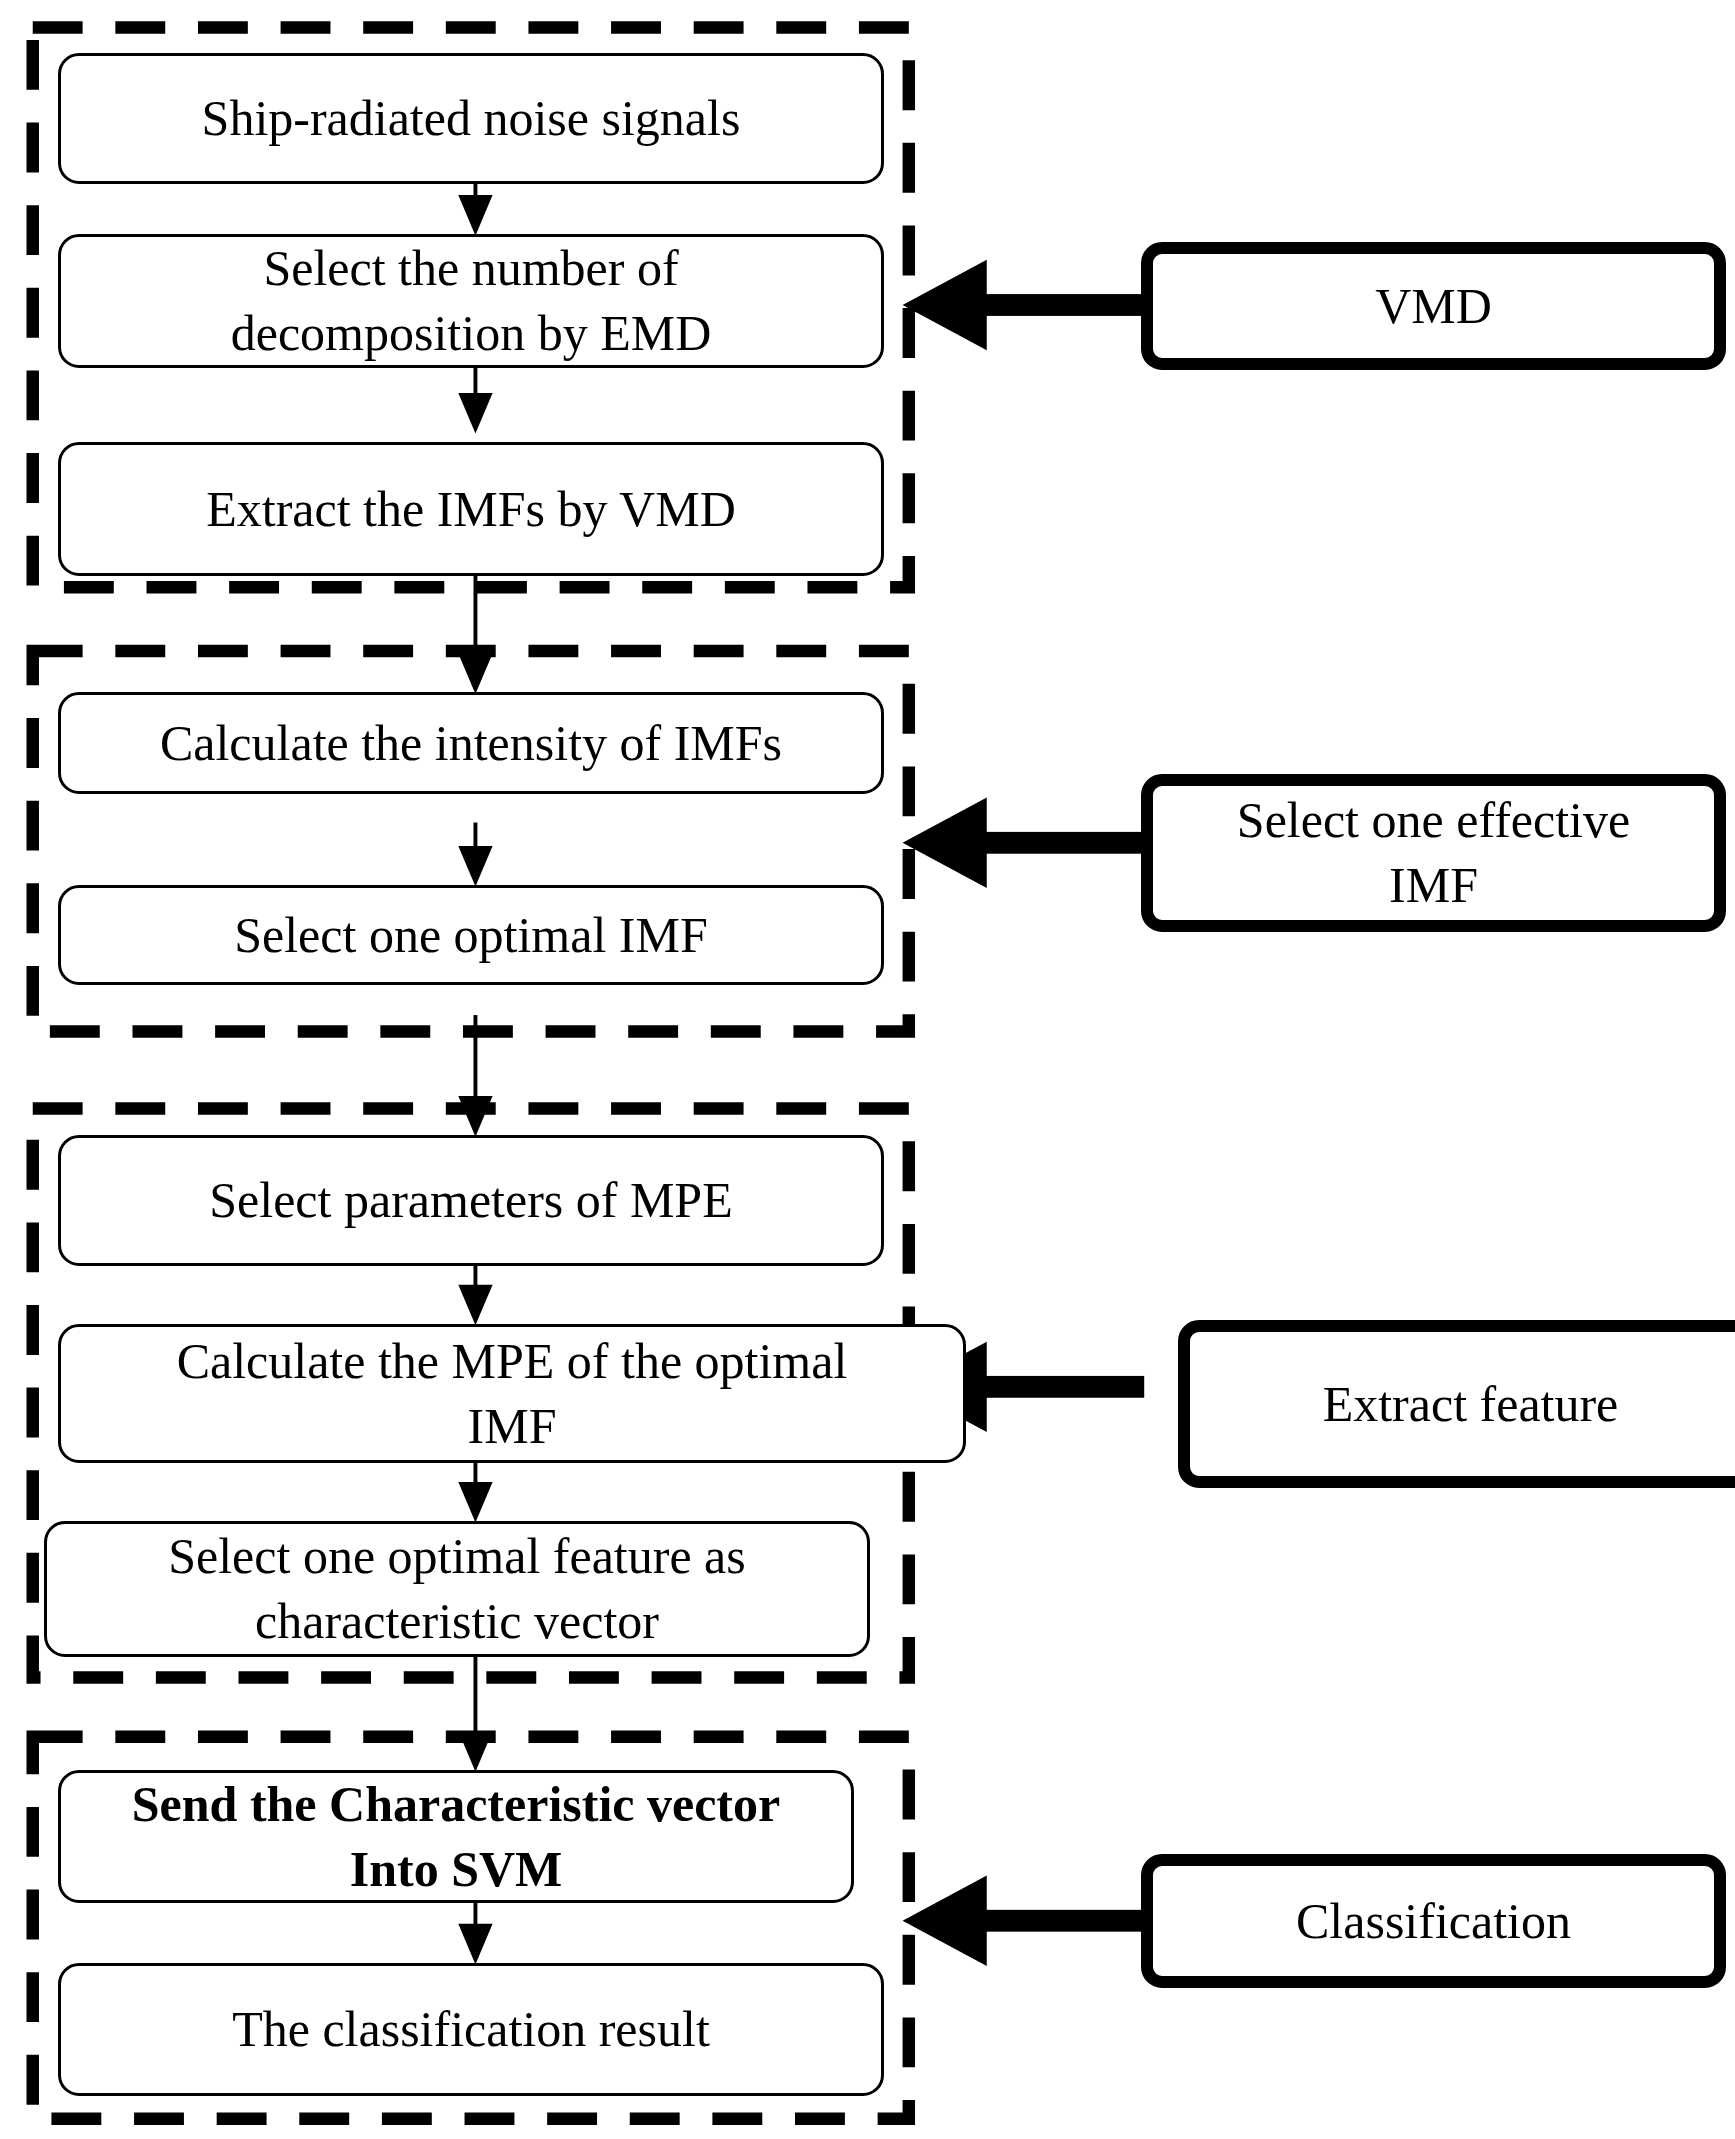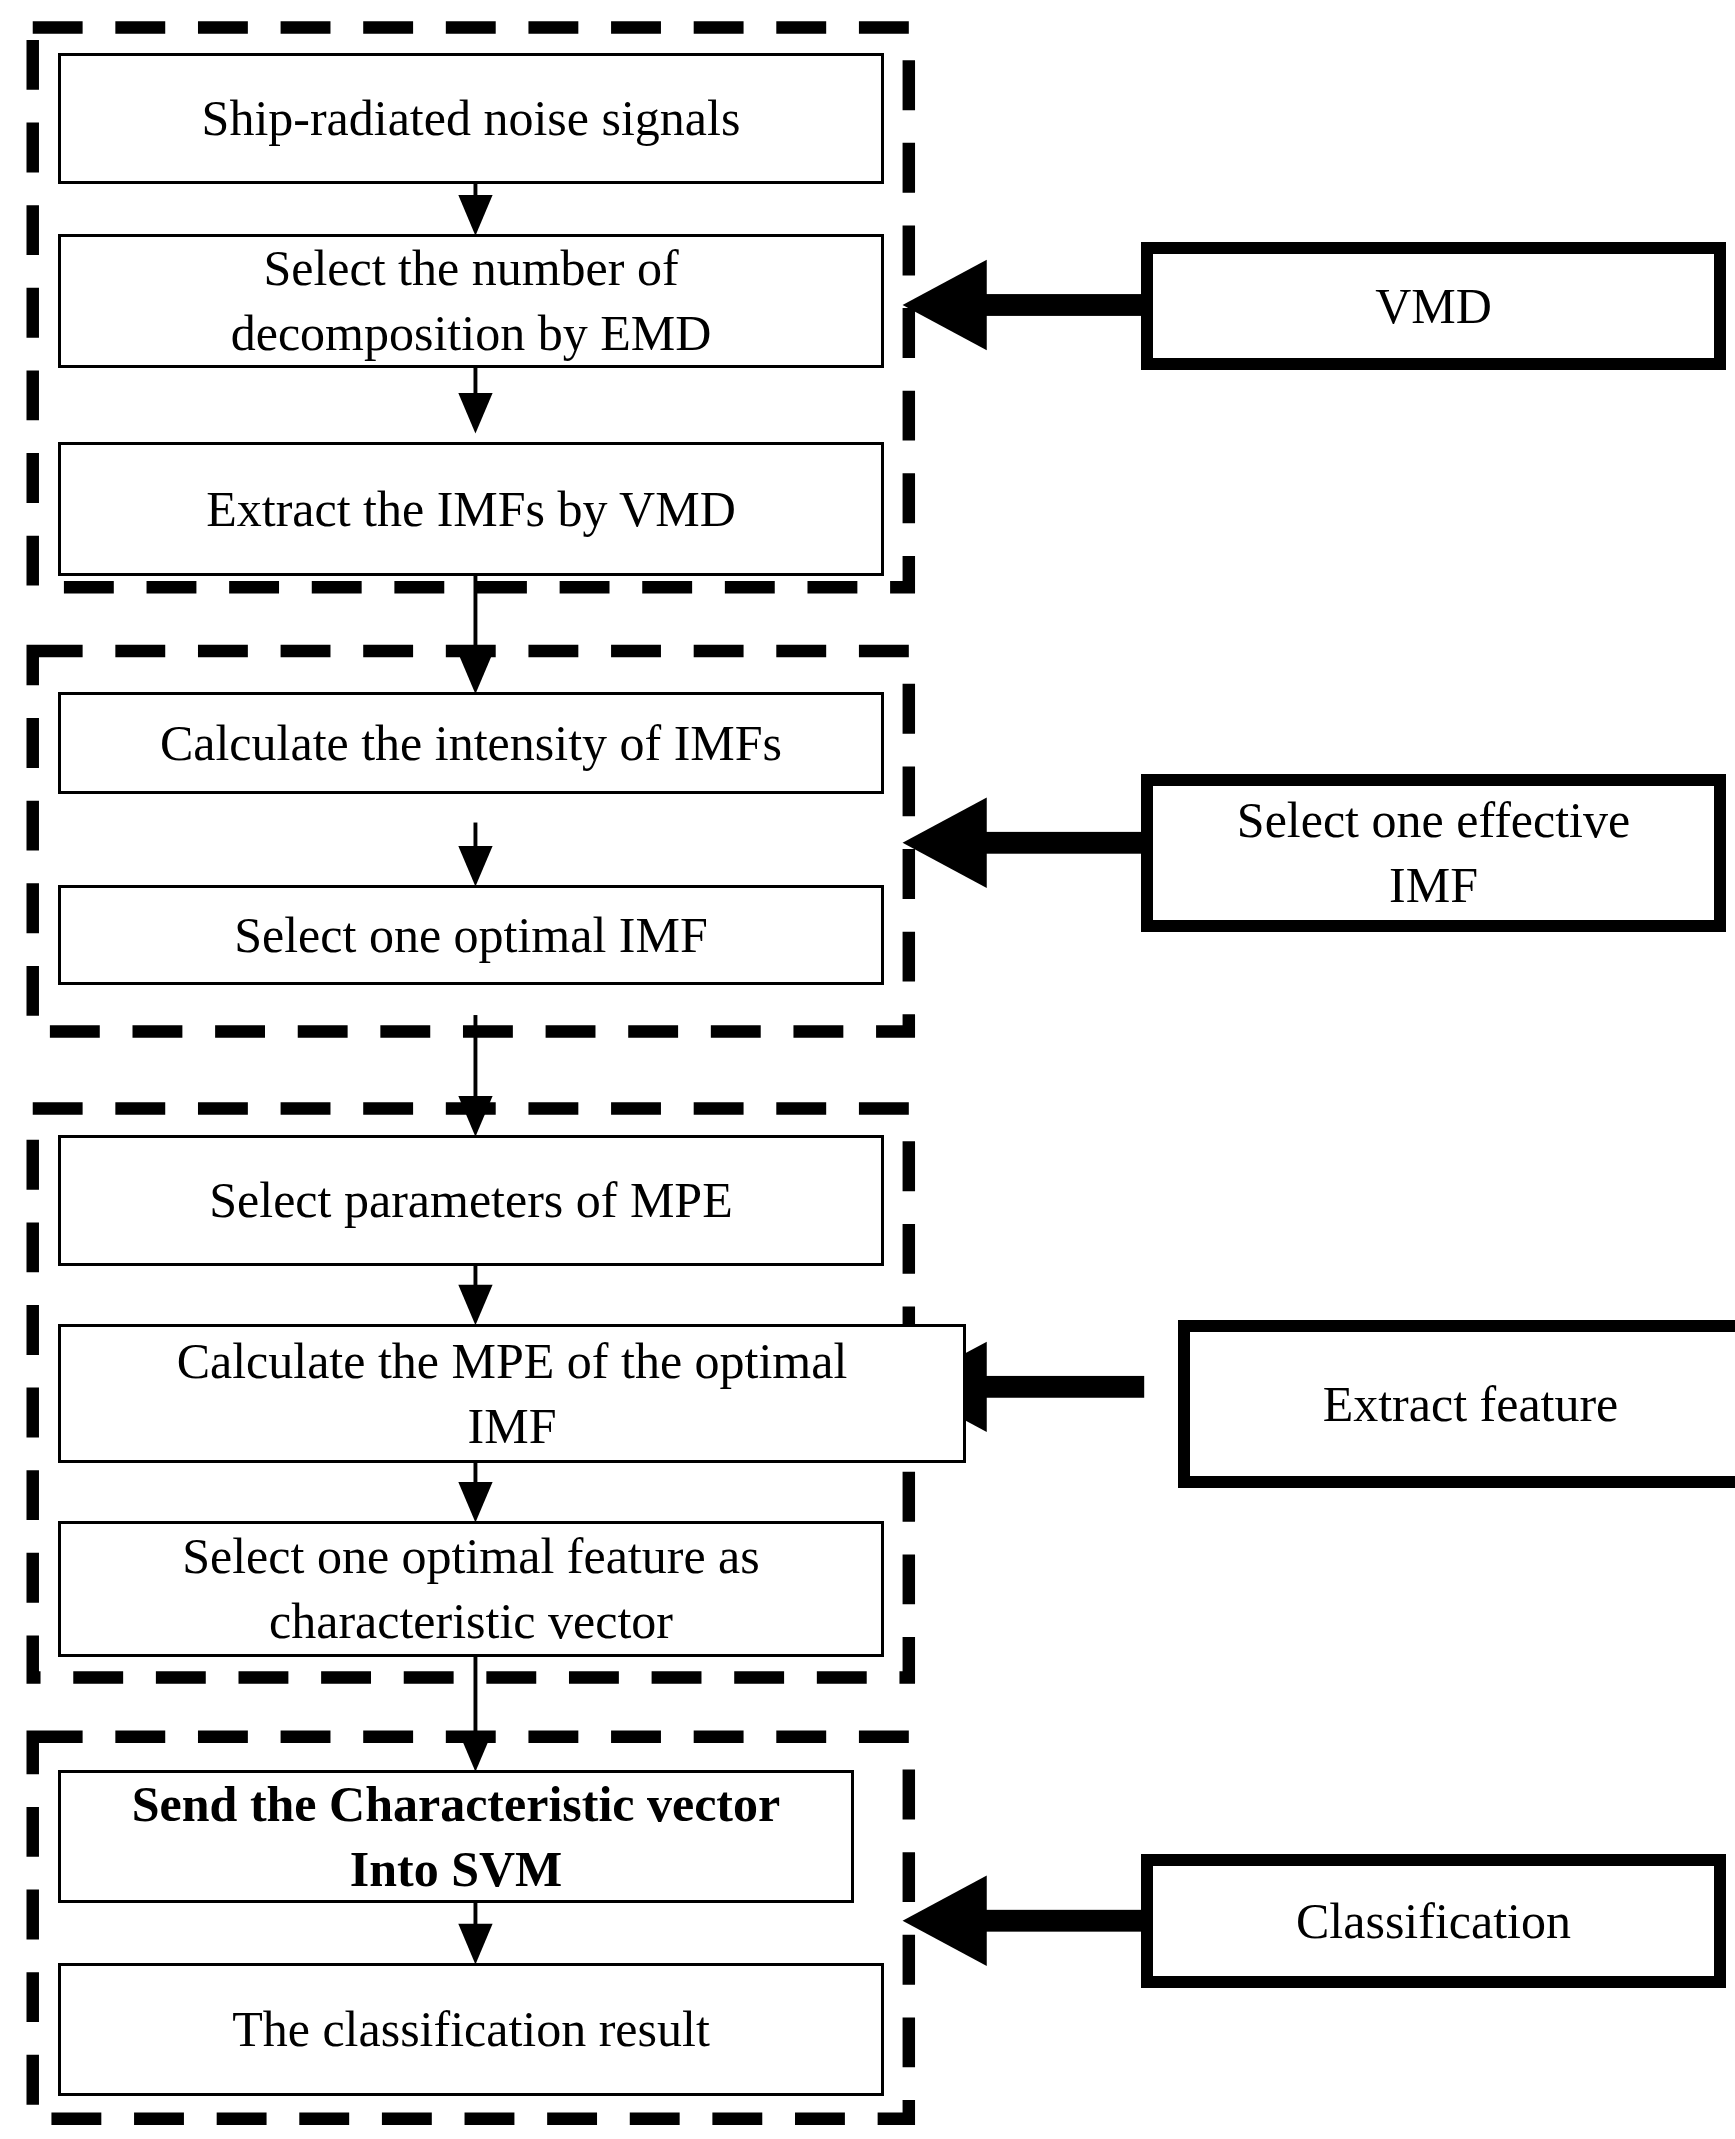--- a/index.html
+++ b/index.html
@@ -20,20 +20,21 @@
     box-sizing: border-box;
     background: #ffffff;
     display: flex;
     align-items: center;
     justify-content: center;
     text-align: center;
     white-space: pre-line;
     font-size: 50px;
     line-height: 1.3;
     padding: 0 7.8px;
+    border-radius: 21px;
   }
   .step { border: 3.9px solid #000; }
   .side { border: 12.5px solid #000; }
 </style>
 </head>
 <body>
 
 <svg id="arrow-layer" viewBox="0 0 2226 2745" xmlns="http://www.w3.org/2000/svg">
 
   <rect x="42" y="35" width="1124" height="718" fill="none" stroke="#000" stroke-width="16" stroke-dasharray="64 42"></rect>
@@ -100,21 +101,21 @@
 <div class="step" style="left:58px; top:234px; width:826px; height:134px;">Select the number of
 decomposition by EMD</div>
 <div class="step" style="left:58px; top:442px; width:826px; height:134px;">Extract the IMFs by VMD</div>
 
 <div class="step" style="left:58px; top:692px; width:826px; height:102px;">Calculate the intensity of IMFs</div>
 <div class="step" style="left:58px; top:885px; width:826px; height:100px;">Select one optimal IMF</div>
 
 <div class="step" style="left:58px; top:1135px; width:826px; height:131px;">Select parameters of MPE</div>
 <div class="step" style="left:58px; top:1324px; width:908px; height:139px;">Calculate the MPE of the optimal
 IMF</div>
-<div class="step" style="left:58px; top:1521px; width:826px; height:136px;">Select one optimal feature as
+<div class="step" style="left:44px; top:1521px; width:826px; height:136px;">Select one optimal feature as
 characteristic vector</div>
 
 <div class="step" style="left:58px; top:1770px; width:796px; height:133px;font-weight:bold;">Send the Characteristic vector
 Into SVM</div>
 <div class="step" style="left:58px; top:1963px; width:826px; height:133px;">The classification result</div>
 
 <div class="side" style="left:1141px; top:242px; width:585px; height:128px;">VMD</div>
 <div class="side" style="left:1141px; top:774px; width:585px; height:158px;">Select one effective
 IMF</div>
 <div class="side" style="left:1178px; top:1320px; width:585px; height:168px;">Extract feature</div>

